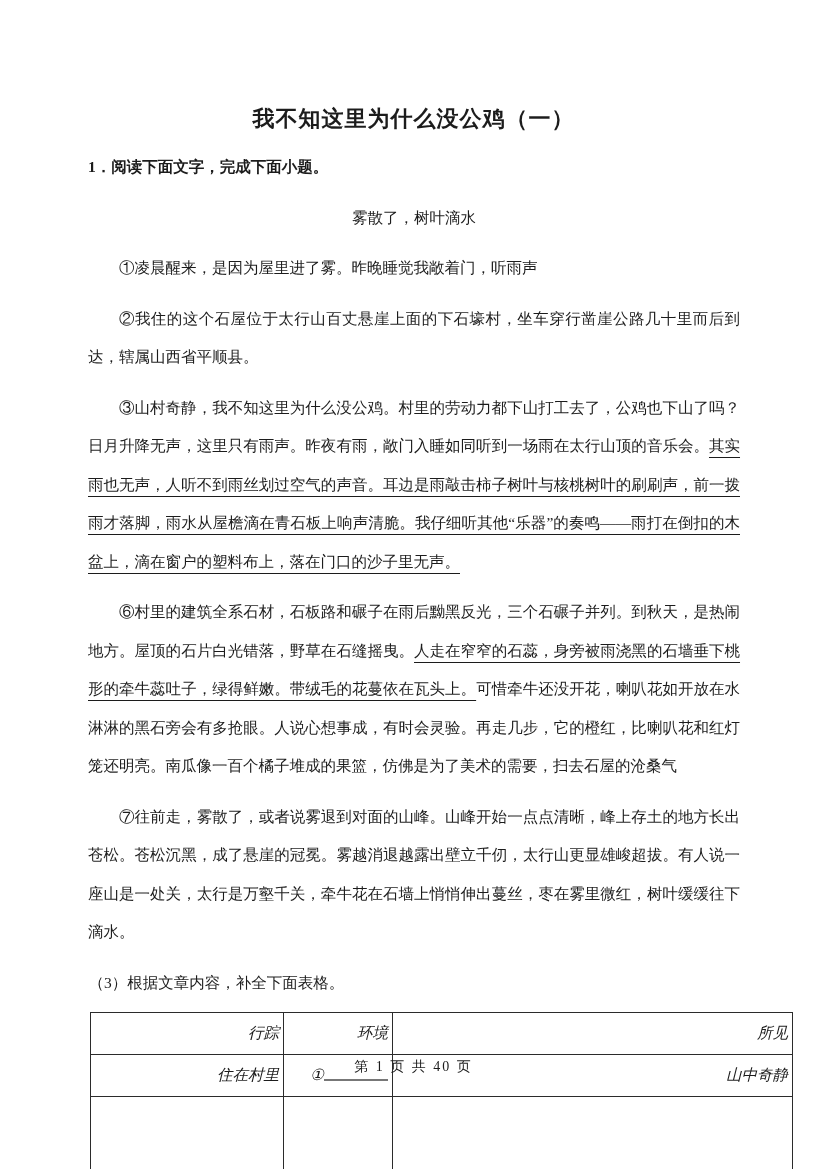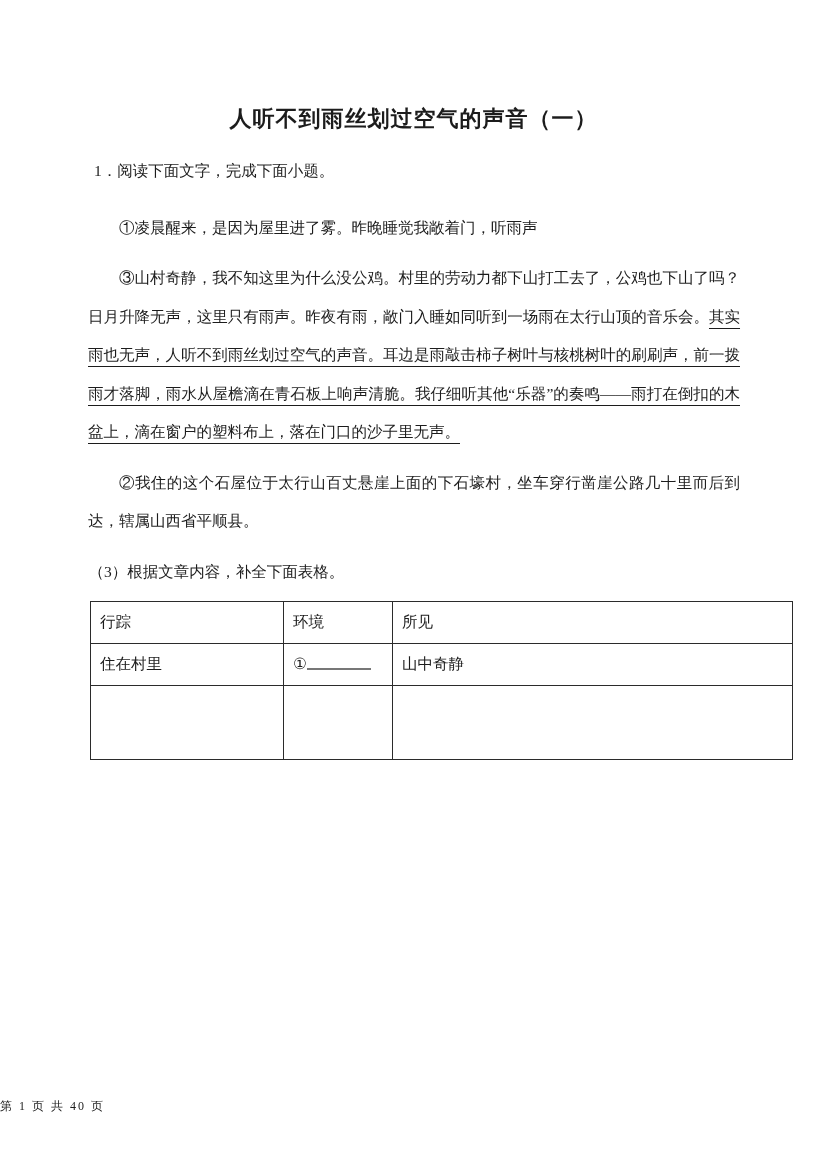--- a/index.html
+++ b/index.html
@@ -19,76 +19,81 @@
     font-weight:bold;
     letter-spacing:1px;
   }
   .text-col{
     margin:14px 75px 0 76px; 
     font-size:15.5px;
     line-height:38.5px;
     text-align:justify;
     text-justify:inter-ideograph;
   }
-  .q-intro{margin:18px;text-indent:0;}
+  .q-intro{margin:12px;text-indent:0;font-weight:bold;}
   .passage-title{margin:0;text-align:center;}
   .para{margin:12px;text-indent:2em;}
   .u{
     text-decoration:underline;
     text-underline-offset:6px;
     text-decoration-thickness:1px;
   }
   .sub-q{margin:0;text-indent:0.8em;}
   table.ans{
     border-collapse:collapse;
     margin:10px 0 0 90px;
     width:703px;
     table-layout:fixed;
     font-size:15.5px;
   }
   table.ans th,table.ans td{
     border:1px solid #2b2b2b;
     font-weight:normal;
-    text-align:left;
+    text-align:right;
     vertical-align:top;
     padding:9px 4px 4px 9px;
     line-height:22px;
     overflow:hidden;
+    font-style:italic;
   }
   table.ans thead tr{height:42px;}
   table.ans tbody tr:nth-child(1){height:42px;}
   table.ans tbody tr:nth-child(2){height:74px;}
   table.ans tbody tr:nth-child(3){height:46px;}
   .blank{
     display:inline-block;
     border-bottom:2px solid #777777;
     height:13px;
     margin-bottom:-1px;
   }
   .footer{
     position:absolute;
-    left:0;top:1098px;
+    left:0;top:1058px;
     width:100%;
-    font-size:12px;
+    text-align:center;
+    font-size:14px;
     letter-spacing:2px;
   }
 </style>
 </head>
 <body>
 
 <div class="page">
 
-  <h1 class="doc-title">人听不到雨丝划过空气的声音（一）</h1>
+  <h1 class="doc-title">我不知这里为什么没公鸡（一）</h1>
 
   <div class="text-col">
     <p class="q-intro">1．阅读下面文字，完成下面小题。</p>
+    <p class="passage-title">雾散了，树叶滴水</p>
     <div id="paragraphs">
         <p class="para"><span>①凌晨醒来，是因为屋里进了雾。昨晚睡觉我敞着门，听雨声</span></p>
+        <p class="para"><span>②我住的这个石屋位于太行山百丈悬崖上面的下石壕村，坐车穿行凿崖公路几十里而后到达，辖属山西省平顺县。</span></p>
         <p class="para"><span>③山村奇静，我不知这里为什么没公鸡。村里的劳动力都下山打工去了，公鸡也下山了吗？日月升降无声，这里只有雨声。昨夜有雨，敞门入睡如同听到一场雨在太行山顶的音乐会。</span><span class="u">其实雨也无声，人听不到雨丝划过空气的声音。耳边是雨敲击柿子树叶与核桃树叶的刷刷声，前一拨雨才落脚，雨水从屋檐滴在青石板上响声清脆。我仔细听其他“乐器”的奏鸣——雨打在倒扣的木盆上，滴在窗户的塑料布上，落在门口的沙子里无声。</span></p>
-        <p class="para"><span>②我住的这个石屋位于太行山百丈悬崖上面的下石壕村，坐车穿行凿崖公路几十里而后到达，辖属山西省平顺县。</span></p>
+        <p class="para"><span>⑥村里的建筑全系石材，石板路和碾子在雨后黝黑反光，三个石碾子并列。到秋天，是热闹地方。屋顶的石片白光错落，野草在石缝摇曳。</span><span class="u">人走在窄窄的石蕊，身旁被雨浇黑的石墙垂下桃形的牵牛蕊吐子，绿得鲜嫩。带绒毛的花蔓依在瓦头上。</span><span>可惜牵牛还没开花，喇叭花如开放在水淋淋的黑石旁会有多抢眼。人说心想事成，有时会灵验。再走几步，它的橙红，比喇叭花和红灯笼还明亮。南瓜像一百个橘子堆成的果篮，仿佛是为了美术的需要，扫去石屋的沧桑气</span></p>
+        <p class="para"><span>⑦往前走，雾散了，或者说雾退到对面的山峰。山峰开始一点点清晰，峰上存土的地方长出苍松。苍松沉黑，成了悬崖的冠冕。雾越消退越露出壁立千仞，太行山更显雄峻超拔。有人说一座山是一处关，太行是万壑千关，牵牛花在石墙上悄悄伸出蔓丝，枣在雾里微红，树叶缓缓往下滴水。</span></p>
       </div>
     <p class="sub-q">（3）根据文章内容，补全下面表格。</p>
   </div>
 
   <table class="ans">
     <colgroup>
       <col style="width:193px">
       <col style="width:109px">
       <col>
     </colgroup>

